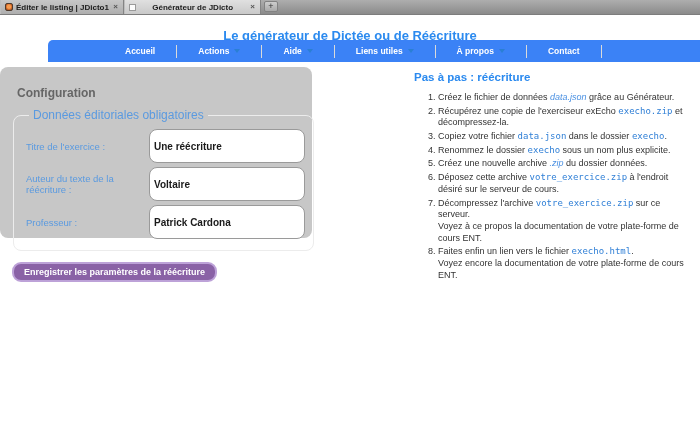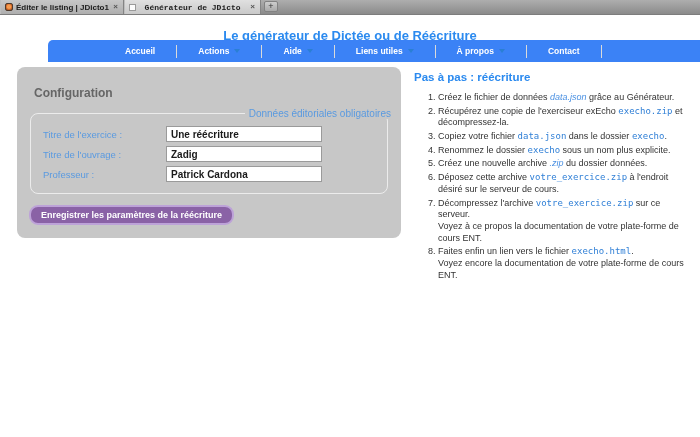--- a/index.html
+++ b/index.html
@@ -11,21 +11,21 @@
           background:linear-gradient(#aeaeae,#8b8b8b);
           border-bottom:1px solid #7d7d7d;display:flex;align-items:stretch;}
   .tabs{display:flex;align-items:stretch;}
   .tab{display:flex;align-items:center;gap:3px;padding:0 4px;
        font-size:8px;font-weight:bold;color:#1c1c1c;
        background:linear-gradient(#c7c7c7,#aeaeae);
        border-right:1px solid #848484;border-left:1px solid #bdbdbd;
        box-sizing:border-box;cursor:default;}
   .tab.active{background:linear-gradient(#e0e0e0,#c9c9c9);}
   .tab:nth-child(1){width:124px;}
-  .tab:nth-child(2){width:137px;font-family:Liberation Mono, monospace;}
+  .tab:nth-child(2){width:137px;}
   .tab-title{flex:1;text-align:center;white-space:nowrap;overflow:hidden;}
   .tab-close{font-size:8px;color:#555;line-height:8px;padding:0 1px;}
   .favicon{display:inline-block;flex-shrink:0;}
   .favicon.orange{width:8px;height:8px;border-radius:2px;
       background:radial-gradient(circle at 50% 45%,#f59b50 0 38%,#d96b26 60%,#5d4436 100%);
       border:1px solid #4e3a2c;box-sizing:border-box;}
   .favicon.blank{width:7px;height:7px;background:#fcfcfc;border:1px solid #9a9a9a;box-sizing:border-box;}
   .newtab{width:14px;height:11px;margin:1px 0 0 3px;
       background:linear-gradient(#cdcdcd,#a9a9a9);border:1px solid #828282;
       border-radius:2px;font-size:9px;line-height:9px;text-align:center;color:#333;box-sizing:border-box;}
@@ -39,31 +39,31 @@
       background:#3b82f6;border-radius:5px 5px 0 0;margin-left:34px;}
   .mainnav ul{list-style:none;margin:0;padding:0 0 0 56px;height:100%;
       display:flex;align-items:center;}
   .mainnav li{display:flex;align-items:center;gap:5px;padding:0 21px;height:13px;
       border-right:1px solid #dadada;font-size:8.5px;font-weight:600;color:#fff;
       white-space:nowrap;cursor:default;}
   .dd-arrow{width:0;height:0;border-left:3px solid transparent;
       border-right:3px solid transparent;border-top:4px solid #2a7fd4;display:inline-block;}
 
   
-  .config-panel{position:absolute;left:17px;top:67px;width:384px;height:171px;
+  .config-panel{position:absolute;left:0;top:67px;width:312px;height:171px;
       background:#c7c7c7;border-radius:8px;box-sizing:border-box;}
   .config-title{margin:19px 0 0 17px;font-size:12px;font-weight:bold;color:#666;}
   .config-panel fieldset{margin:8px 13px 0 13px;border:1px solid #ececec;
       border-radius:8px;padding:4px 8px 7px 8px;}
-  .config-panel legend{font-size:10px;color:#5a9ae0;padding:0 4px;margin-left:16px;text-align:right;}
+  .config-panel legend{font-size:12px;color:#5a9ae0;padding:0 4px;margin-left:7px;}
   .field-row{display:flex;align-items:center;margin:3px 0 4px 4px;}
   .field-row label{width:123px;flex-shrink:0;font-size:9.5px;color:#5a9ae0;}
   .field-row input{width:146px;height:12px;font-family:"Liberation Sans",sans-serif;
       font-size:10px;font-weight:bold;color:#1a1a1a;border:1px solid #9a9a9a;
-      border-radius:0;padding:1px 4px;background:#fff;}
+      border-radius:8px;padding:10px 4px;background:#fff;}
   .save-btn{display:inline-block;margin:11px 0 0 12px;background:#8a62a6;color:#fff;
       font-family:"Liberation Sans",sans-serif;font-weight:bold;font-size:9px;
       border:2px solid #bda2d8;border-radius:9px;padding:3px 10px;cursor:pointer;}
 
   
   .steps{position:absolute;left:412px;top:71px;width:278px;}
   .steps-title{margin:0 0 9px 2px;font-size:11.5px;font-weight:bold;color:#2b8aef;}
   .steps ol{margin:0;padding:0 0 0 26px;font-size:9px;color:#333;line-height:1.3;}
   .steps li{margin-bottom:2px;}
   .code{font-family:"DejaVu Sans Mono",monospace;color:#2f7fd6;font-size:9px;}
@@ -123,22 +123,22 @@
   <section class="config-panel">
     <h2 class="config-title">Configuration</h2>
     <fieldset>
       <legend>Données éditoriales obligatoires</legend>
       <div id="fields">
           <div class="field-row">
             <label>Titre de l'exercice :</label>
             <input type="text" value="Une réécriture" style="">
           </div>
           <div class="field-row">
-            <label>Titre de l'ouvrage :</label>
-            <input type="text" value="Zadig" style="">
+            <label>Auteur du texte de la réécriture :</label>
+            <input type="text" value="Voltaire" style="">
           </div>
           <div class="field-row">
             <label>Professeur :</label>
             <input type="text" value="Patrick Cardona" style="">
           </div>
         </div>
     </fieldset>
     <button class="save-btn">Enregistrer les paramètres de la réécriture</button>
   </section>
 

